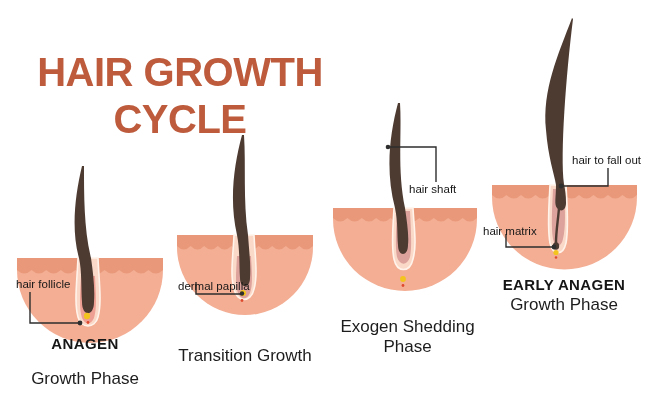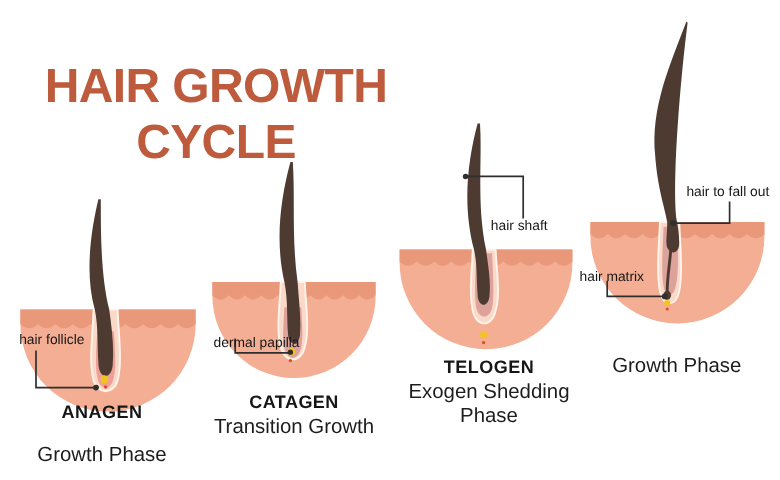--- a/index.html
+++ b/index.html
@@ -69,38 +69,36 @@
       <path class="band" d="M12,105 H148 V116 q-6.8,7 -13.6,0 q-6.8,7 -13.6,0 q-6.8,7 -13.6,0 q-6.8,7 -13.6,0 q-6.8,7 -13.6,0 q-6.8,7 -13.6,0 q-6.8,7 -13.6,0 q-6.8,7 -13.6,0 q-6.8,7 -13.6,0 q-6.8,7 -13.6,0 Z"></path>
       <path class="sheath" d="M69,105 C68,127 65,145 69,159 C72,173 86,173 89,159 C93,145 90,127 89,105 Z"></path>
       <path class="inner-rose" d="M72,126 C71,144 70,155 73,163 C76,170 82,170 85,163 C88,155 87,144 86,126 Z"></path>
       <path class="hair" d="M77,5 C69,35 64,70 72,105 C75,120 74,135 75,148 C75,159 85,159 85,148 C86,135 84,120 83,105 C78,70 81,35 79,5 Z"></path>
       <ellipse class="matrix" cx="78" cy="163" rx="3" ry="3.1"></ellipse>
       <circle class="papilla" cx="77" cy="170.5" r="1.4"></circle>
       <path class="ptr" d="M31,152 V164 H76"></path>
       <circle class="ptrdot" cx="77" cy="163.5" r="2.2"></circle>
     </svg>
     <div class="ann" style="left:1px;top:150px;margin-left:12px;">dermal papilla</div>
-    <div class="fig-name" style="top:197px;">CATAGEN</div>
     <div class="fig-phase" style="top:216px;">Transition Growth</div>
   </div>
 
   <div class="fig" style="left:325px;top:95px;width:165px;height:240px;">
     <svg width="165" height="200" viewBox="0 0 165 200">
       <path class="skin" d="M8,113 H152 V124 A72,72 0 0 1 8,124 Z"></path>
       <path class="band" d="M8,113 H152 V123 q-7.2,7 -14.4,0 q-7.2,7 -14.4,0 q-7.2,7 -14.4,0 q-7.2,7 -14.4,0 q-7.2,7 -14.4,0 q-7.2,7 -14.4,0 q-7.2,7 -14.4,0 q-7.2,7 -14.4,0 q-7.2,7 -14.4,0 q-7.2,7 -14.4,0 Z"></path>
       <path class="sheath" d="M69,113 C68,133 66,150 69,164 C72,178 85,178 88,164 C92,150 89,133 88,113 Z"></path>
       <path class="inner-rose" d="M72,116 C71,136 70,152 72,162 C75,171 82,171 85,162 C87,152 86,136 85,116 Z"></path>
       <path class="hair" d="M73,8 C65,38 60,75 70,113 C73,127 72,140 73,150 C73,162 83,162 83,150 C84,140 82,127 80,113 C72,75 77,38 75,8 Z"></path>
       <ellipse class="matrix" cx="78" cy="184" rx="2.9" ry="3"></ellipse>
       <circle class="papilla" cx="78" cy="190.5" r="1.4"></circle>
       <path class="ptr" d="M63,52 H111 V87"></path>
       <circle class="ptrdot" cx="63" cy="52" r="2.3"></circle>
     </svg>
     <div class="ann" style="left:84px;top:88px;width:56px;text-align:left;">hair shaft</div>
-    <div class="fig-name" style="top:203px;">TELOGEN</div>
     <div class="fig-phase" style="top:222px;">Exogen Shedding Phase</div>
   </div>
 
   <div class="fig" style="left:478px;top:5px;width:172px;height:312px;">
     <svg width="172" height="268" viewBox="0 0 172 268">
       <path class="skin" d="M14,180 H159 V192 A72.5,72.5 0 0 1 14,192 Z"></path>
       <path class="band" d="M14,180 H159 V190 q-7.25,7 -14.5,0 q-7.25,7 -14.5,0 q-7.25,7 -14.5,0 q-7.25,7 -14.5,0 q-7.25,7 -14.5,0 q-7.25,7 -14.5,0 q-7.25,7 -14.5,0 q-7.25,7 -14.5,0 q-7.25,7 -14.5,0 q-7.25,7 -14.5,0 Z"></path>
       <path class="sheath" d="M72,180 C71,202 69,222 72,238 C75,251 85,251 88,238 C91,222 89,202 88,180 Z"></path>
       <path class="inner-rose" d="M75,184 C74,205 73,222 75,234 C77,243 83,243 85,234 C88,222 87,205 86,184 Z"></path>
       <path class="hair" d="M94,13 C80,50 64,85 68,125 C70,152 76,168 78,180 C78,193 76,199 79,203 C83,208 88,205 88,198 C88,190 87,184 86,179 C82,150 88,70 95,14 Z"></path>
@@ -108,16 +106,17 @@
       <ellipse class="hair" cx="78" cy="241" rx="3.2" ry="3.8"></ellipse>
       <ellipse class="matrix" cx="78" cy="247.5" rx="2.6" ry="2.6"></ellipse>
       <circle class="papilla" cx="78" cy="252.5" r="1.3"></circle>
       <path class="ptr" d="M130,163 V181 H83"></path>
       <circle class="ptrdot" cx="83" cy="181" r="2.4"></circle>
       <path class="ptr" d="M28,229 V242 H75"></path>
       <circle class="ptrdot" cx="76" cy="242" r="2.4"></circle>
     </svg>
     <div class="ann" style="left:94px;top:149px;width:72px;text-align:left;">hair to fall out</div>
     <div class="ann" style="left:5px;top:220px;">hair matrix</div>
+    <div class="fig-name" style="top:271px;">EARLY ANAGEN</div>
     <div class="fig-phase" style="top:290px;">Growth Phase</div>
   </div>
 
 </div>
 
 </body></html>

